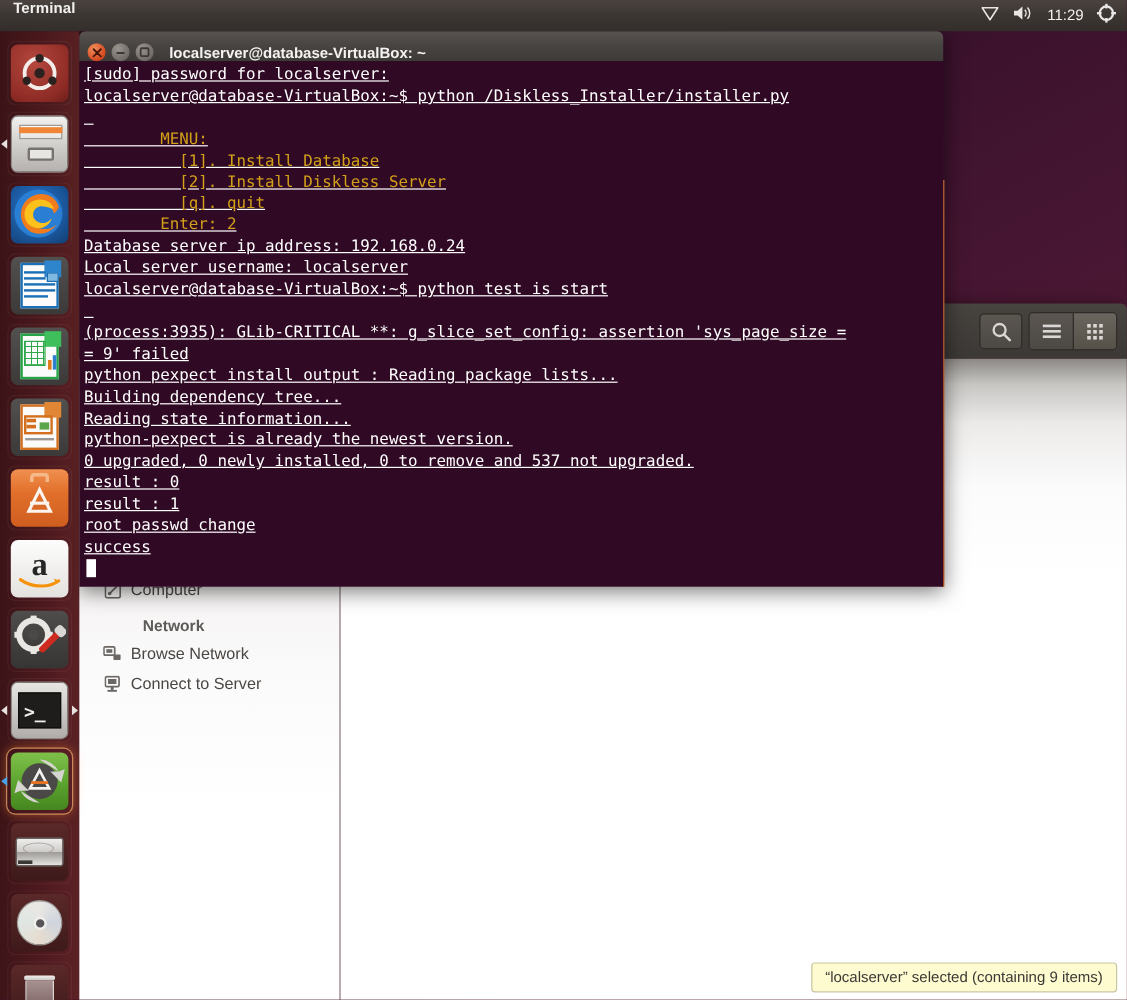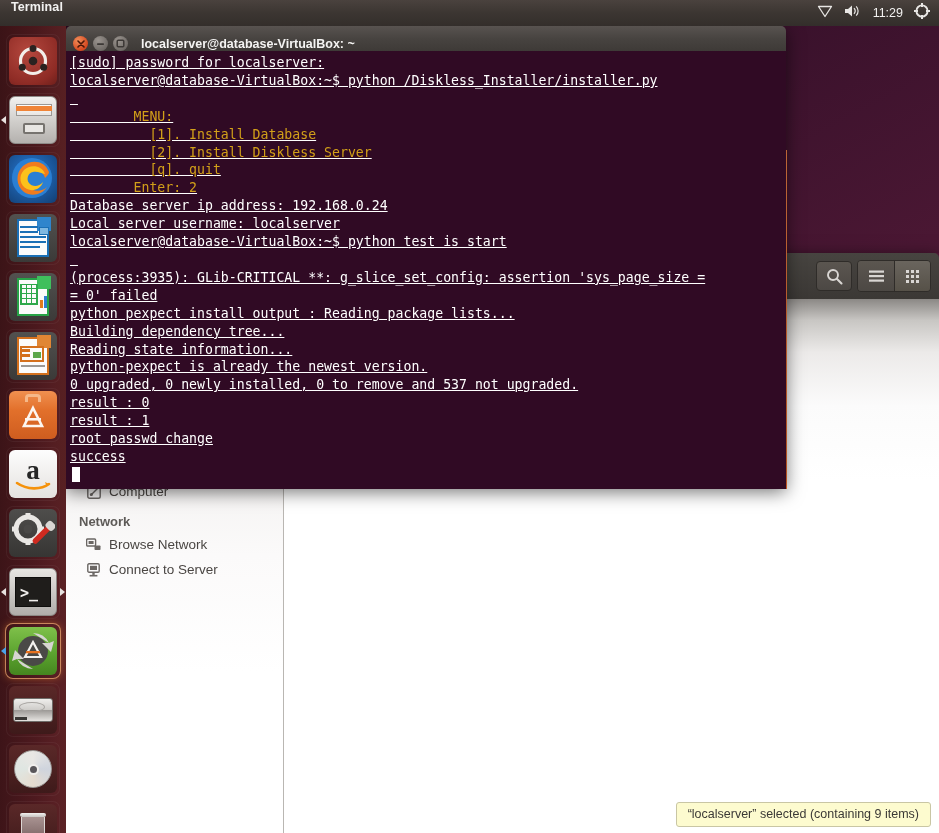--- a/index.html
+++ b/index.html
@@ -88,21 +88,21 @@
     position: relative;
   }
   .sb-row {
     display: flex; align-items: center; gap: 7px;
     height: 25px; padding-left: 19px; font-size: 13.5px; color: #4a4643;
   }
   .sb-row .sb-ico { width: 17px; display: flex; justify-content: center; flex: 0 0 17px; }
   .sb-eject { margin-left: auto; margin-right: 14px; }
   .sb-head {
     font-size: 13px; font-weight: bold; color: #5d5a57;
-    padding-left: 13px; height: 28px; display: flex; align-items: flex-end; padding-bottom: 3px;
+    padding-left: 13px; height: 28px; display: flex; align-items: flex-end; padding-bottom: 3px; margin-left: 40px;
   }
   #sb-scroll {
     position: absolute; right: 2px; top: 6px; width: 2px; height: 78px;
     background: #cfcdca; border-radius: 1px;
   }
   #filearea {
     flex: 1; height: 100%;
     background: linear-gradient(180deg, #8b8885 0%, #c8c6c3 4%, #eceae9 10%, #fbfbfb 20%, #ffffff 34%);
     position: relative;
   }
@@ -551,21 +551,21 @@
       <div class="tline amber">        MENU:</div>
       <div class="tline amber">          [1]. Install Database</div>
       <div class="tline amber">          [2]. Install Diskless Server</div>
       <div class="tline amber">          [q]. quit</div>
       <div class="tline amber">        Enter: 2</div>
       <div class="tline">Database server ip address: 192.168.0.24</div>
       <div class="tline">Local server username: localserver</div>
       <div class="tline">localserver@database-VirtualBox:~$ python test is start</div>
       <div class="tline">&nbsp;</div>
       <div class="tline">(process:3935): GLib-CRITICAL **: g_slice_set_config: assertion 'sys_page_size =</div>
-      <div class="tline">= 0' failed</div>
+      <div class="tline">= 9' failed</div>
       <div class="tline">python pexpect install output : Reading package lists...</div>
       <div class="tline">Building dependency tree...</div>
       <div class="tline">Reading state information...</div>
       <div class="tline">python-pexpect is already the newest version.</div>
       <div class="tline">0 upgraded, 0 newly installed, 0 to remove and 537 not upgraded.</div>
       <div class="tline">result : 0</div>
       <div class="tline">result : 1</div>
       <div class="tline">root passwd change</div>
       <div class="tline">success</div>
       <div class="tline"><span id="term-cursor"></span></div>

